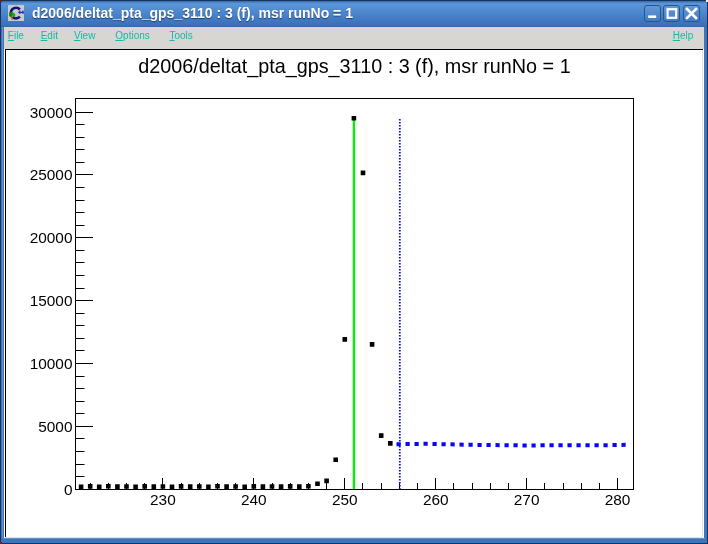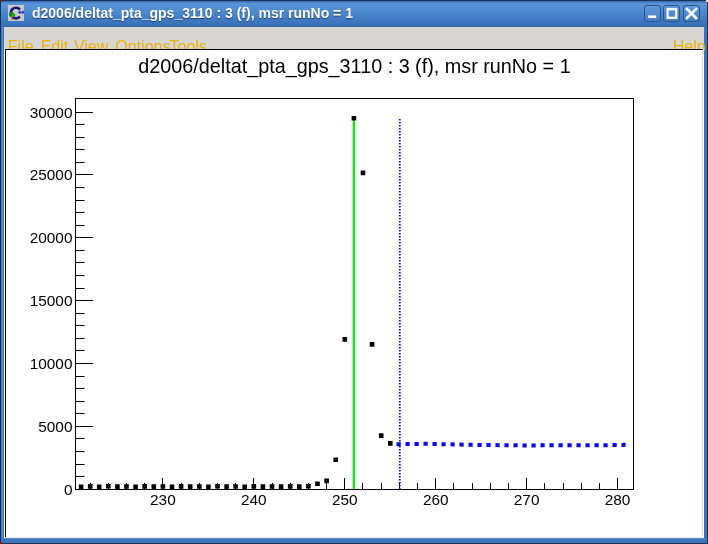--- a/index.html
+++ b/index.html
@@ -1,21 +1,21 @@
 <!DOCTYPE html>
 <html><head><meta charset="utf-8"><style>
 *{margin:0;padding:0;box-sizing:border-box}
 body{width:708px;height:544px;font-family:"Liberation Sans",sans-serif;position:relative;overflow:hidden;background:#16335a}
 .frame{position:absolute;left:1px;top:1px;width:706px;height:542px;background:#3d74ba}
 .titlebar{position:absolute;left:1px;top:1px;width:706px;height:26px;background:linear-gradient(180deg,#3668ac 0%,#5c95d9 10%,#4e89cf 40%,#4078c1 75%,#3a6fb6 95%,#34669f 100%)}
 .ticon{position:absolute;left:8px;top:5px;width:16px;height:16px;background:#c9c9c9}
 .ttext{position:absolute;left:32px;top:4.5px;font-size:14px;font-weight:bold;color:#fff;text-shadow:0 1px 1px rgba(0,0,30,.5);white-space:nowrap}
 .btn{position:absolute;top:5px;width:17px;height:17px;border-radius:3px;border:1px solid #27558f;background:linear-gradient(#6399d8,#447bc2)}
 .menubar{position:absolute;left:4px;top:27px;width:700px;height:22px;background:#d8d6d2}
-.mi{position:absolute;top:38px;font-size:16px;color:#eab308;white-space:nowrap}
+.mi{position:absolute;top:30px;font-size:10px;color:#14b8a6;white-space:nowrap}
 .mi u{text-decoration:underline}
 svg{position:absolute;left:0;top:0}
 .corner{position:absolute;width:2px;height:2px}
 </style></head><body>
 <div class="frame"></div>
 <div class="titlebar"></div>
 <div class="ticon">
     <svg width="16" height="16" viewBox="0 0 16 16">
 <path d="M11.9 4.5 A5.3 5.3 0 1 0 11.9 11.7" fill="none" stroke="#14147a" stroke-width="2.6"></path>
 <path d="M10.2 6.7h1.1V5.6h1.2v1.1h1.1v1.2h-1.1V9h-1.2V7.9h-1.1z M13.2 6.7h1.1V5.6h1.2v1.1h1.1v1.2h-1.1V9h-1.2V7.9h-1.1z" fill="#2233cc"></path>

